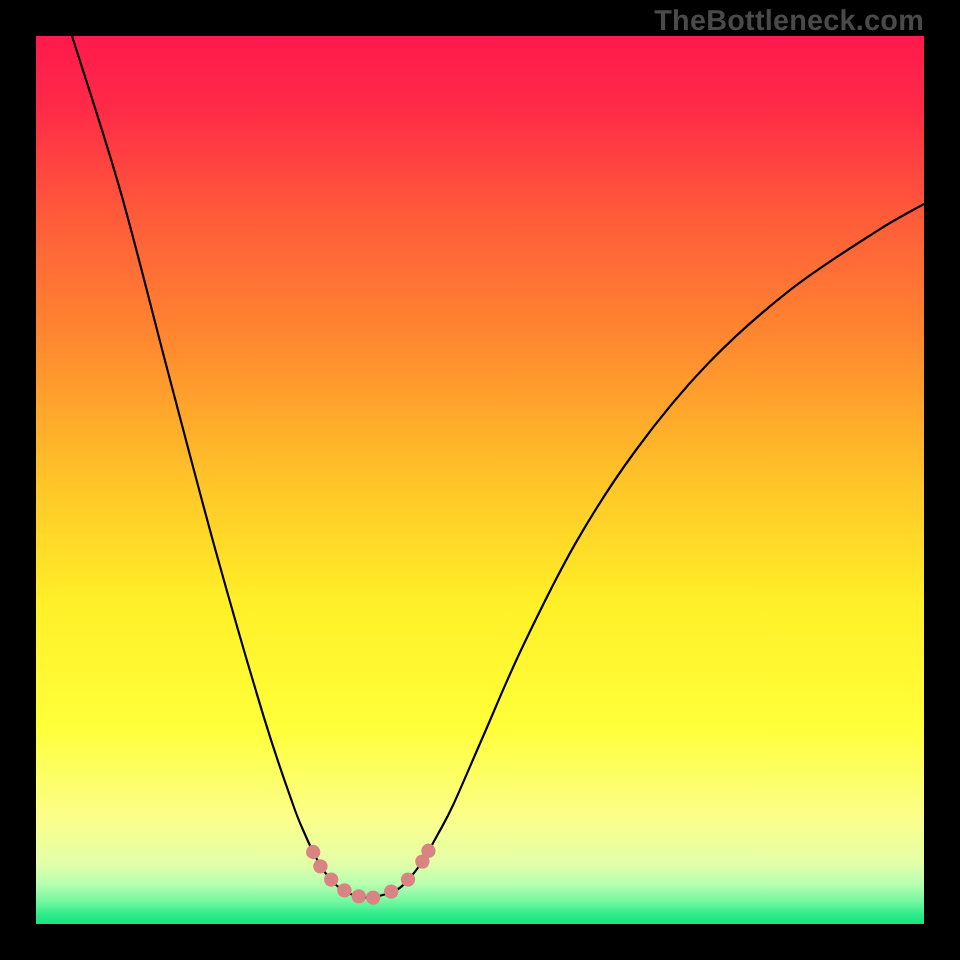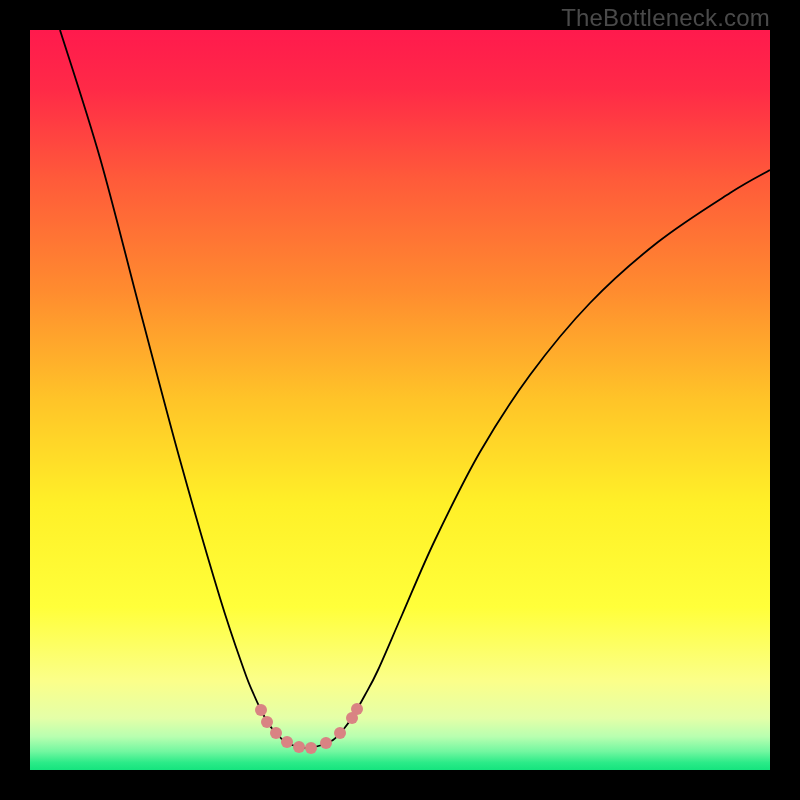--- a/index.html
+++ b/index.html
@@ -22,21 +22,21 @@
   .gradient {
     position: absolute;
     inset: 0;
   }
   .watermark {
     position: absolute;
     top: 4px;
     right: 30px;
     color: #4a4a4a;
     font-size: 24px;
-    font-weight: 400;
+    font-weight: 700;
     letter-spacing: 0.2px;
   }
   svg.curve {
     position: absolute;
     inset: 0;
   }
 </style>
 </head>
 <body>
 

